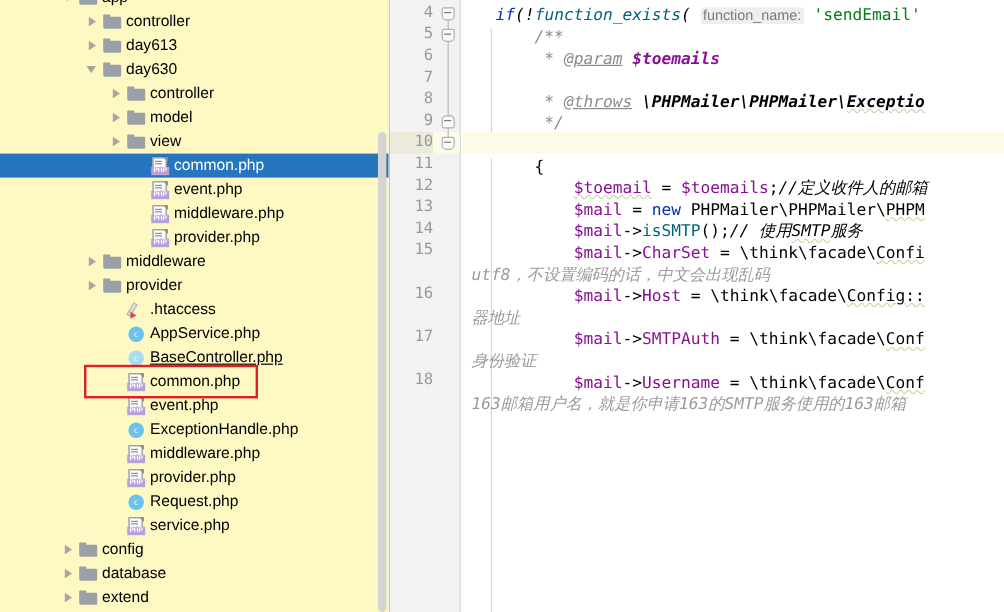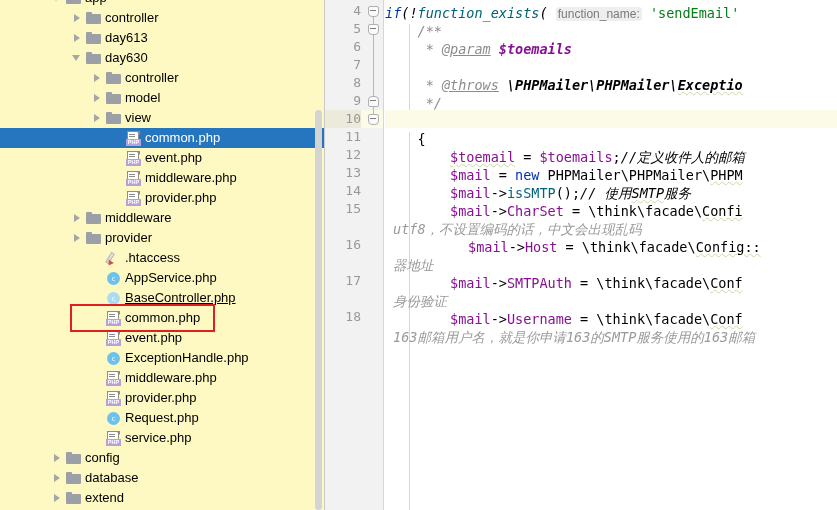--- a/index.html
+++ b/index.html
@@ -234,20 +234,21 @@
     background: #d6d6d6;
   }
   .code-line {
     position: absolute;
     left: 0;
     white-space: pre;
     font-family: "DejaVu Sans Mono", monospace;
     font-size: 13.5px;
     line-height: 18px;
     color: #000000;
+    padding-left: 28px;
   }
   .wrapped-line {
     position: absolute;
     left: 0;
     white-space: pre;
     font-family: "DejaVu Sans Mono", monospace;
     font-size: 13.5px;
     line-height: 18px;
     font-style: italic;
     color: #9a9a9a;
@@ -606,21 +607,21 @@
         <div class="code-line" style="top: 22px;"><span class="t-doc">    /**</span></div>
         <div class="code-line" style="top: 40px;"><span class="t-doc">     * </span><span class="t-doctag">@param</span><span class="t-doc"> </span><span class="t-var-r" style="font-style:italic;font-weight:bold">$toemails</span></div>
         <div class="code-line" style="top: 76px;"><span class="t-doc">     * </span><span class="t-doctag">@throws</span><span class="t-plain-i" style="font-weight:bold"> \PHPMailer\PHPMailer\<span class="squig">Exceptio</span></span></div>
         <div class="code-line" style="top: 94px;"><span class="t-doc">     */</span></div>
         <div class="code-line" style="top: 130px;"><span class="t-plain">    {</span></div>
         <div class="code-line" style="top: 148px;"><span class="t-plain">        </span><span class="t-var squig">$toemail</span><span class="t-plain"> = </span><span class="t-var">$toemails</span><span class="t-plain">;</span><span class="t-cmt">//定义收件人的邮箱</span></div>
         <div class="code-line" style="top: 166px;"><span class="t-plain">        </span><span class="t-var">$mail</span><span class="t-plain"> = </span><span class="t-kw">new </span><span class="t-plain">PHPMailer\PHPMailer\<span class="squig">PHPM</span></span></div>
         <div class="code-line" style="top: 184px;"><span class="t-plain">        </span><span class="t-var">$mail</span><span class="t-plain">-&gt;</span><span class="t-fn">isSMTP</span><span class="t-plain">();</span><span class="t-cmt">// 使用<span class="squig">SMTP</span>服务</span></div>
         <div class="code-line" style="top: 202px;"><span class="t-plain">        </span><span class="t-var">$mail</span><span class="t-plain">-&gt;</span><span class="t-prop">CharSet</span><span class="t-plain"> = \think\facade\<span class="squig">Confi</span></span></div>
         <div class="wrapped-line" style="top: 220px; left: 8px;">utf8，不设置编码的话，中文会出现乱码</div>
-        <div class="code-line" style="top: 238px; margin-left: 18px;"><span class="t-plain">        </span><span class="t-var">$mail</span><span class="t-plain">-&gt;</span><span class="t-prop">Host</span><span class="t-plain"> = \think\facade\<span class="squig">Config::</span></span></div>
+        <div class="code-line" style="top: 238px;"><span class="t-plain">        </span><span class="t-var">$mail</span><span class="t-plain">-&gt;</span><span class="t-prop">Host</span><span class="t-plain"> = \think\facade\<span class="squig">Config::</span></span></div>
         <div class="wrapped-line" style="top: 256px; left: 8px;">器地址</div>
         <div class="code-line" style="top: 274px;"><span class="t-plain">        </span><span class="t-var">$mail</span><span class="t-plain">-&gt;</span><span class="t-prop">SMTPAuth</span><span class="t-plain"> = \think\facade\<span class="squig">Conf</span></span></div>
         <div class="wrapped-line" style="top: 292px; left: 8px;">身份验证</div>
         <div class="code-line" style="top: 310px;"><span class="t-plain">        </span><span class="t-var">$mail</span><span class="t-plain">-&gt;</span><span class="t-prop">Username</span><span class="t-plain"> = \think\facade\<span class="squig">Conf</span></span></div>
         <div class="wrapped-line" style="top: 328px; left: 8px;">163邮箱用户名，就是你申请163的SMTP服务使用的163邮箱</div>
       </div>
   </div>
 
 </div>
 

